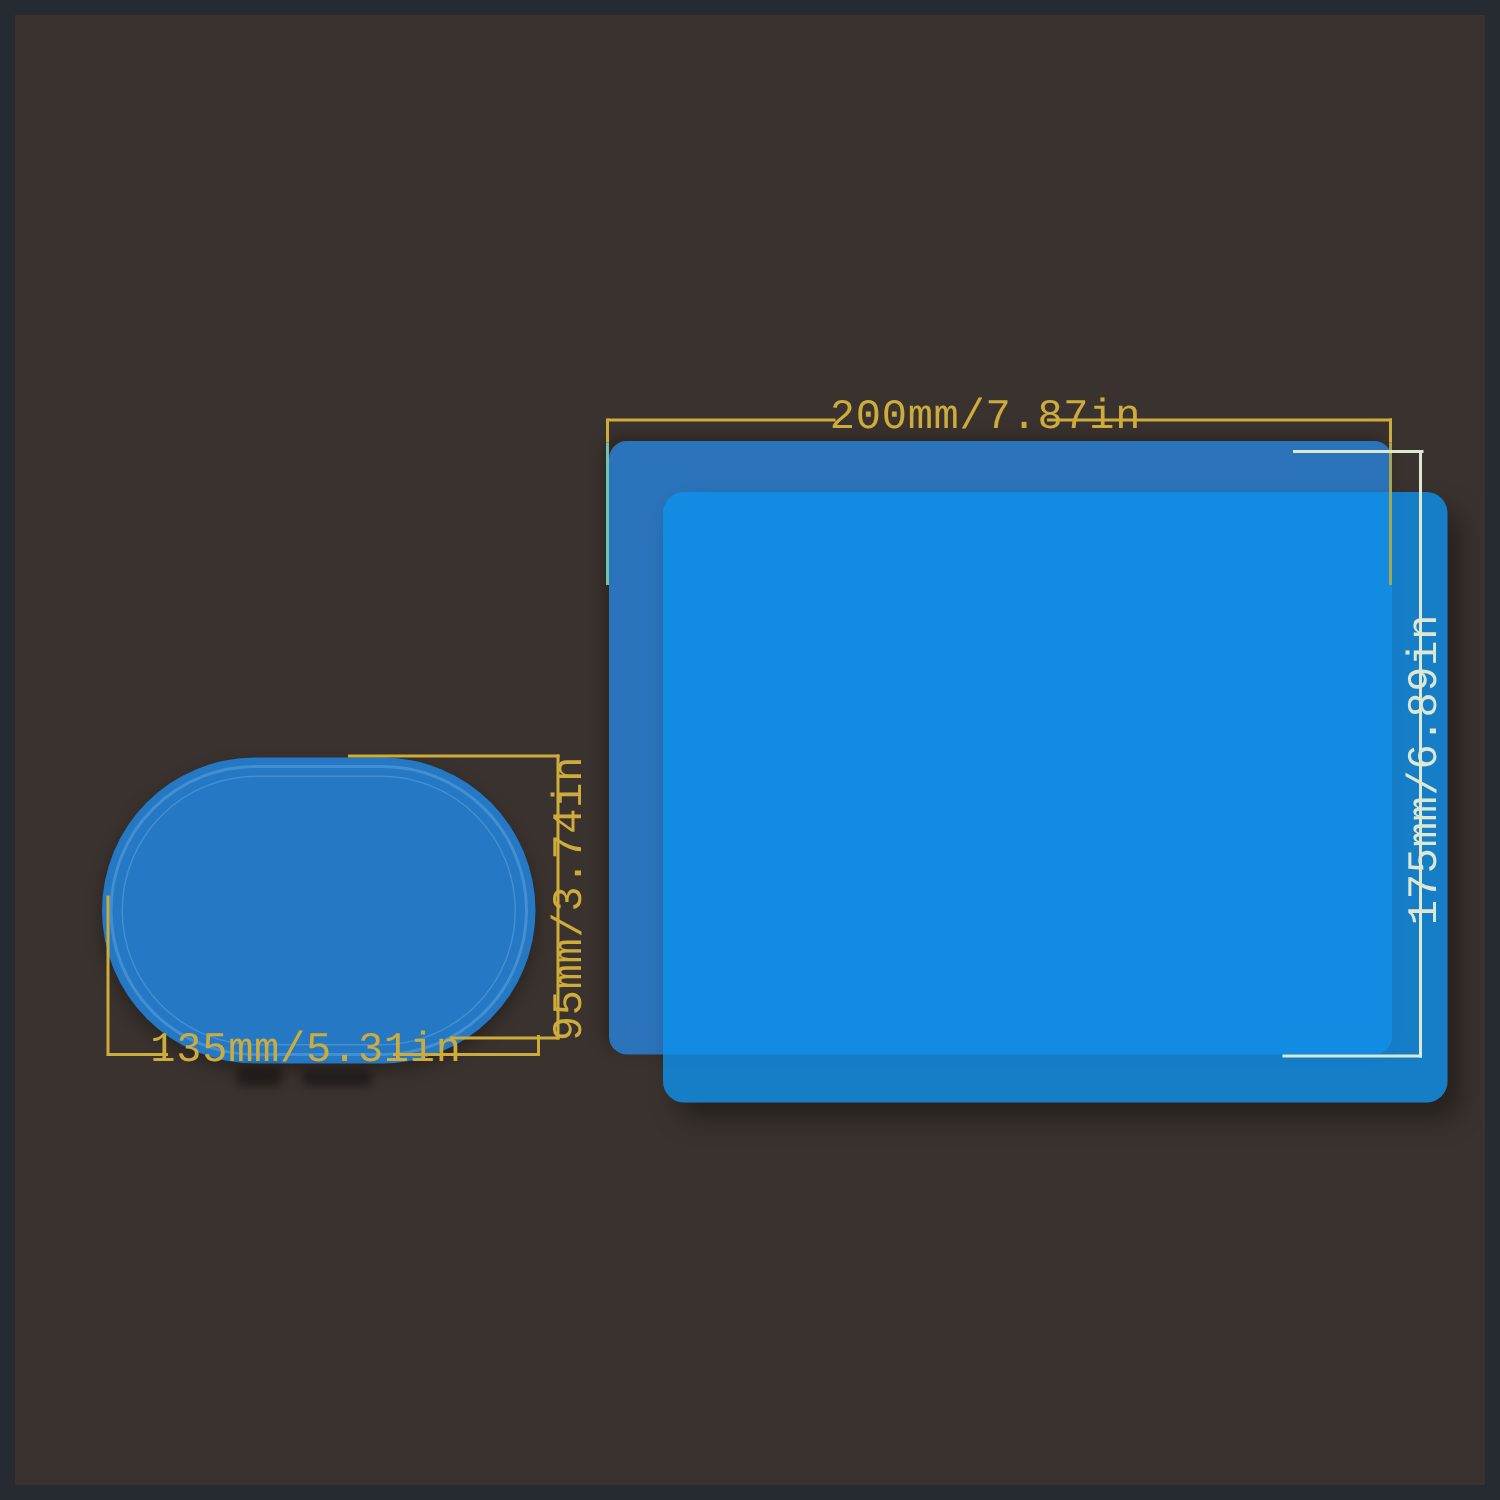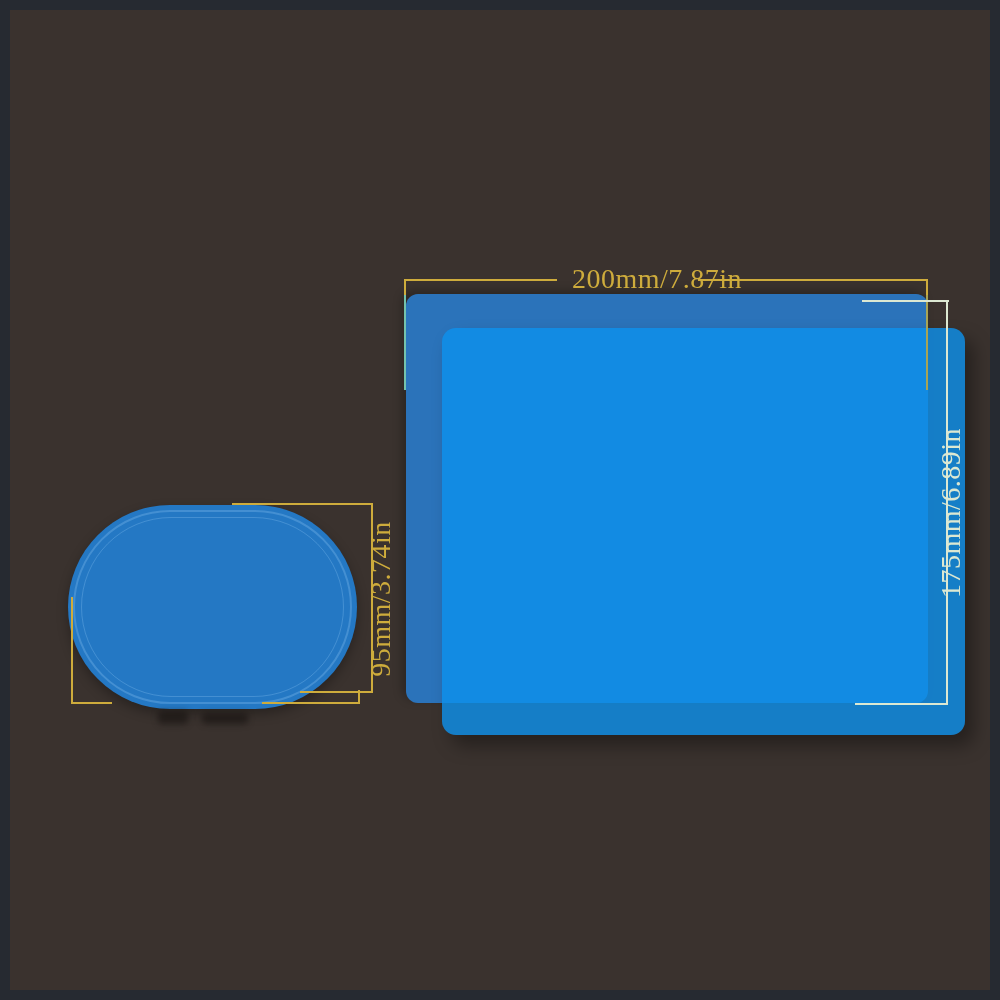--- a/index.html
+++ b/index.html
@@ -3,21 +3,21 @@
 <meta charset="utf-8">
 <style>
   html,body{margin:0;padding:0;background:#111;}
   #stage{
     position:relative;
     width:1000px;height:1000px;
     box-sizing:border-box;
     background:var(--bg,#3a322e);
     border:10px solid var(--frame,#262a31);
     overflow:hidden;
-    font-family:Liberation Serif, serif;
+    font-family:Liberation Mono, monospace;
   }
   
   .film{position:absolute;}
   .film-back{
     left:396px;top:284px;width:522px;height:409px;
     background:var(--film-back,rgba(42,122,202,0.9));
     border-radius:12px;
     box-shadow:-4px -3px 10px rgba(0,0,0,0.25);
   }
   .film-front{
@@ -115,14 +115,15 @@
 
   <div class="dline gold h95-top"></div>
   <div class="dline gold h95-v"></div>
   <div class="dline gold h95-bot"></div>
   <div class="dim-label vertical lbl-h95">95mm/3.74in</div>
 
   <div class="dline gold w135-a"></div>
   <div class="dline gold w135-b"></div>
   <div class="dline gold w135-tl"></div>
   <div class="dline gold w135-tr"></div>
+  <div class="dim-label lbl-w135">135mm/5.31in</div>
 
 </div>
 
 </body></html>

